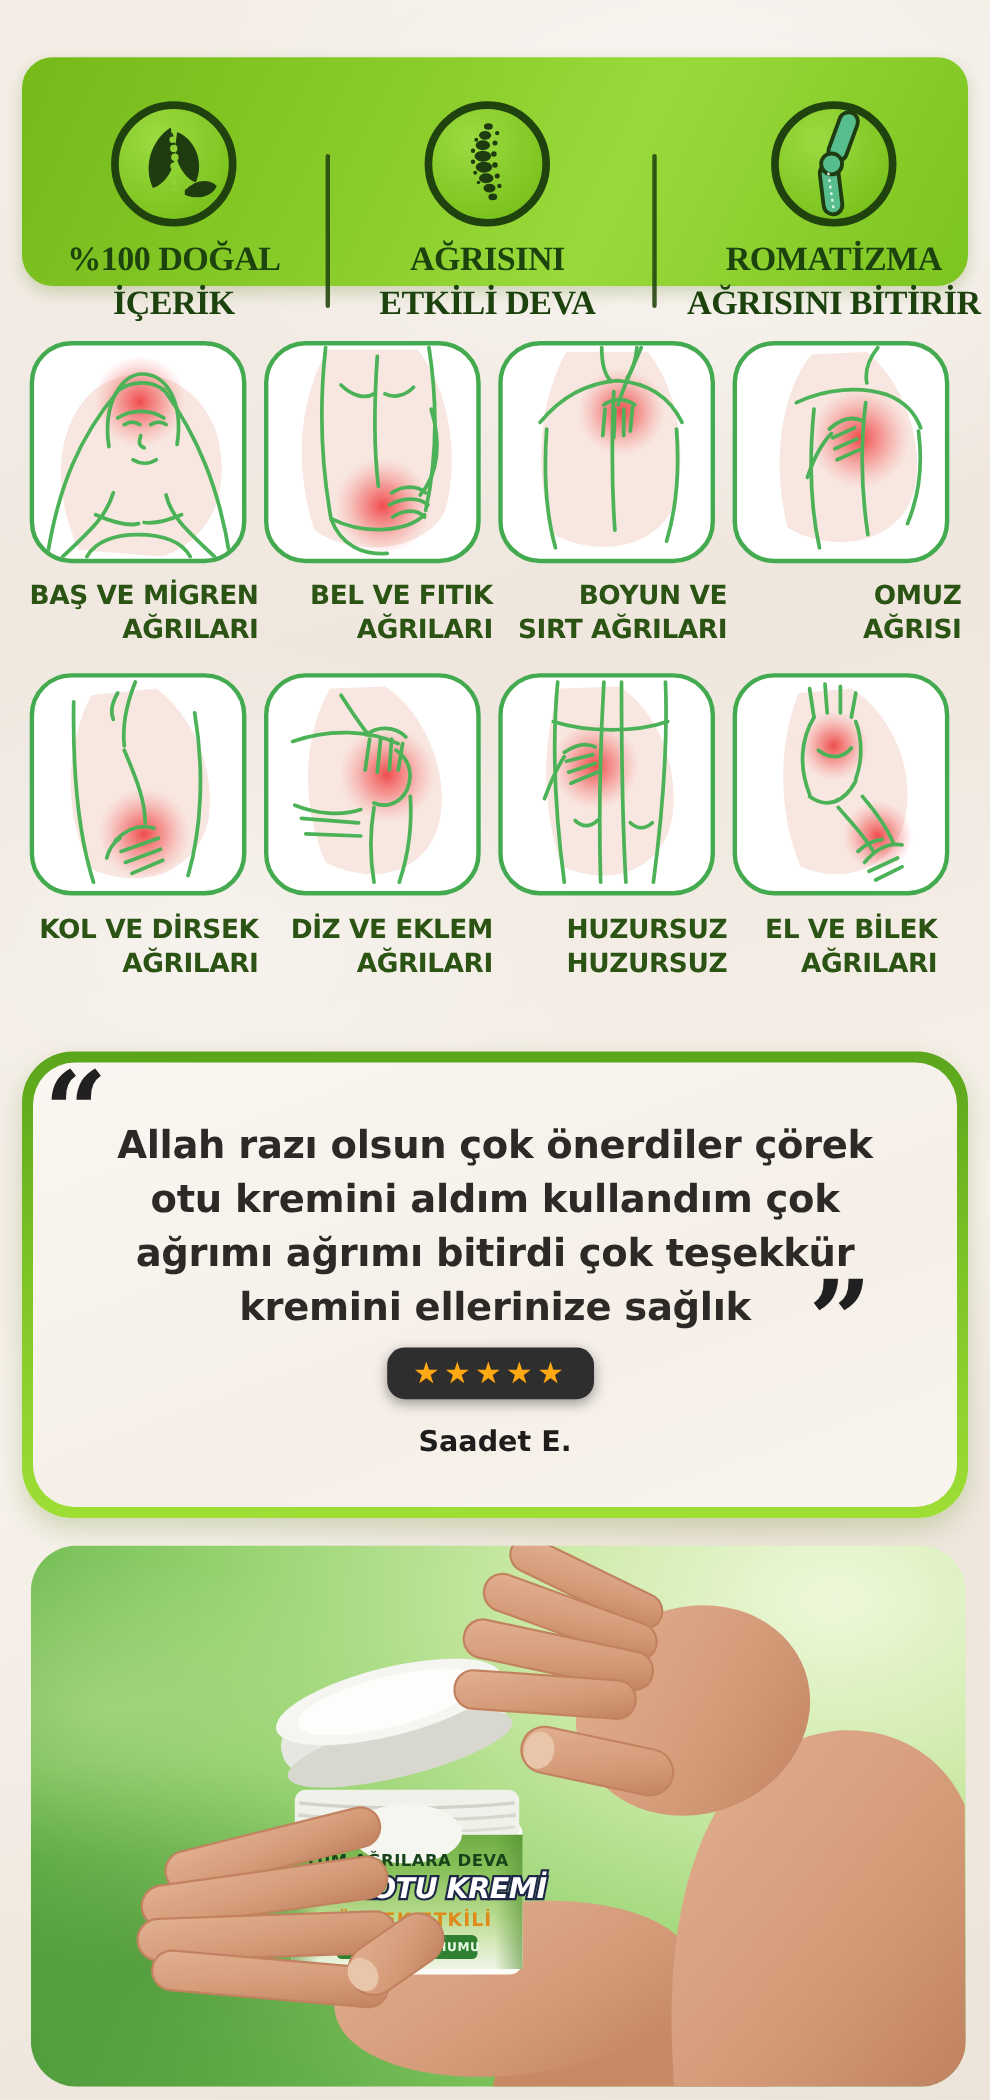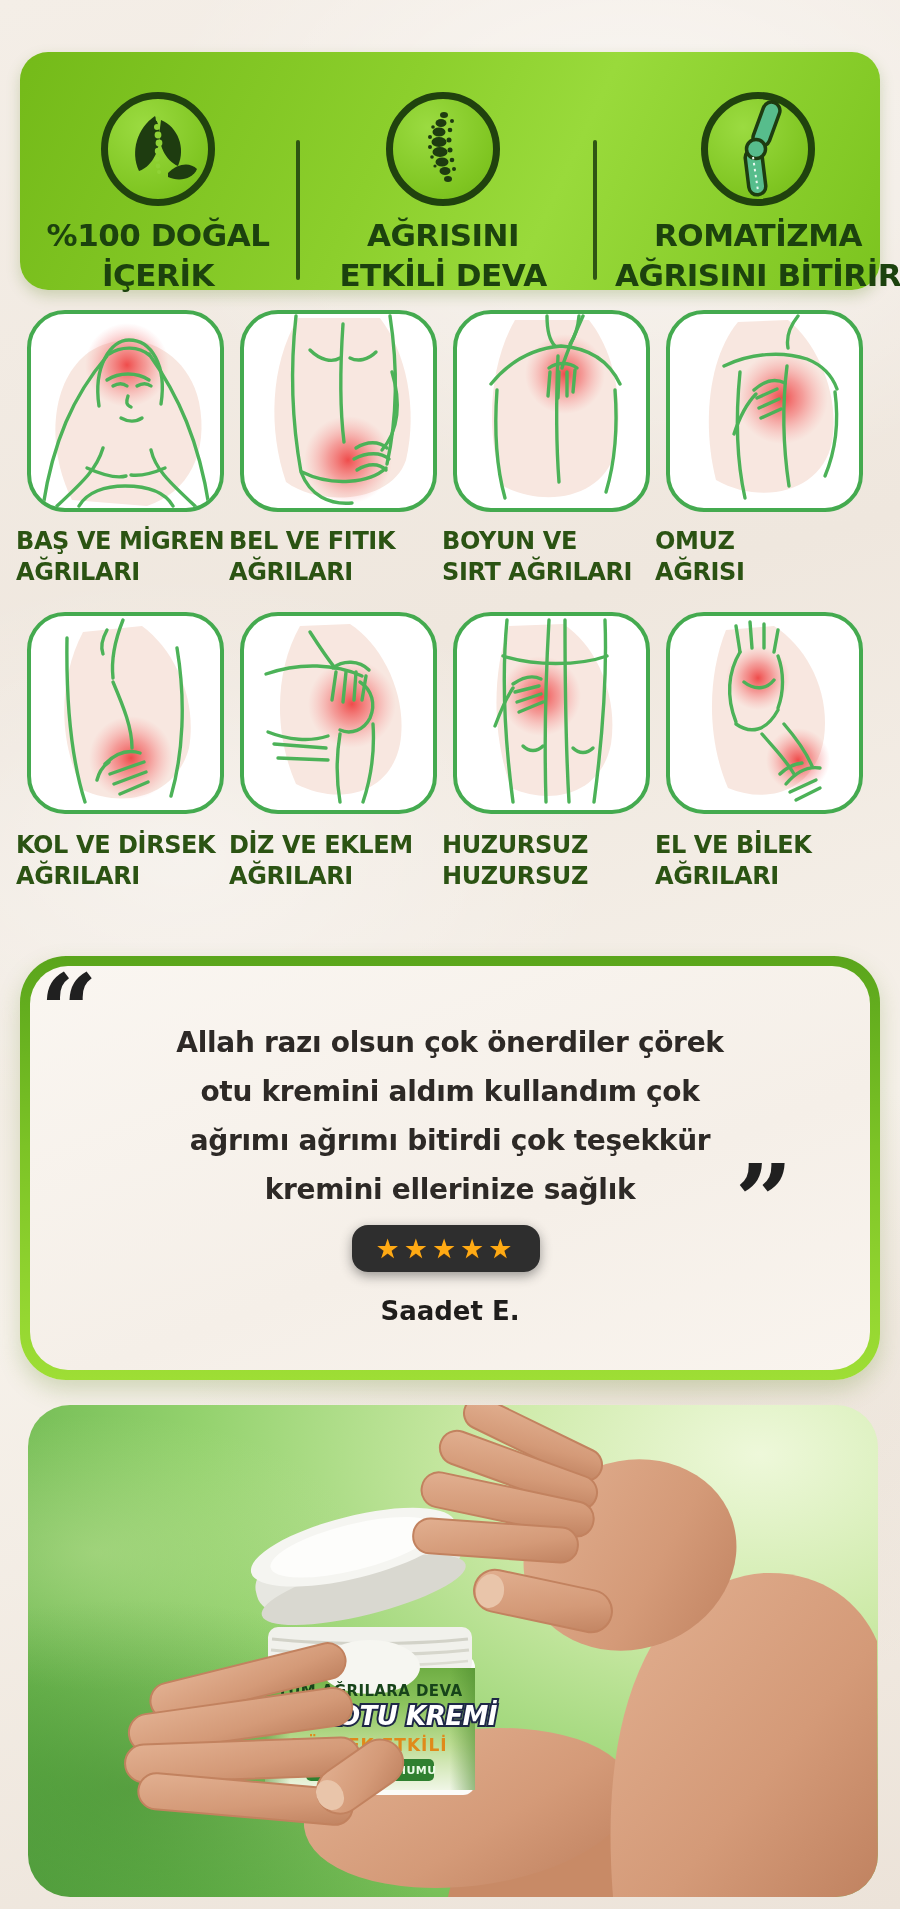--- a/index.html
+++ b/index.html
@@ -9,23 +9,24 @@
     background:
       radial-gradient(90% 30% at 70% 8%, rgba(255,255,255,.55) 0%, rgba(255,255,255,0) 60%),
       radial-gradient(80% 25% at 20% 45%, rgba(255,255,255,.4) 0%, rgba(255,255,255,0) 60%),
       radial-gradient(90% 28% at 75% 72%, rgba(223,210,196,.35) 0%, rgba(223,210,196,0) 60%),
       linear-gradient(165deg,#f4eee7 0%,#efe7de 35%,#f6f1ea 62%,#ece3d9 100%);
   }
   .abs{position:absolute;}
 
   
   .band{
-    left:20px;top:52px;width:860px;height:238px;border-radius:28px;
+    left:20px;top:52px;width:860px;height:208px;border-radius:28px;
     background:linear-gradient(115deg,#74ba19 0%,#8ccf2c 42%,#99da3b 62%,#7cc41f 100%);
     box-shadow:0 6px 14px rgba(90,130,30,.25);
+    font-family:Liberation Serif, serif;
   }
   .badge-circle{
     width:114px;height:114px;border-radius:50%;top:40px;
     background:radial-gradient(circle at 35% 28%,#9bdb41 0%,#7fc521 70%,#73b91a 100%);
     border:7px solid #20420e;box-sizing:border-box;
   }
   .badge-circle svg{position:absolute;inset:0;width:100%;height:100%;}
   .badge-label{
     top:163px;width:300px;text-align:center;color:#1c420e;
     font-size:31px;font-weight:800;line-height:40px;letter-spacing:-.5px;
@@ -33,21 +34,21 @@
   .divider{width:4px;height:140px;top:88px;background:#24470f;border-radius:2px;opacity:.9;}
 
   
   .pain-card{
     top:310px;width:197px;height:202px;border-radius:38px;background:#ffffff;
     border:4px solid #44aa4f;box-sizing:border-box;overflow:hidden;
   }
   .pain-card.row2{top:612px;}
   .pain-card svg{position:absolute;inset:-4px;width:197px;height:202px;}
   .pain-label{
-    width:219px;text-align:left;color:#2b5313;
+    width:219px;text-align:right;color:#2b5313;
     font-size:24px;font-weight:800;line-height:31px;letter-spacing:-.4px;
   }
   .pain-label.row1{top:526px;}
   .pain-label.row2{top:830px;}
 
   .art-line{fill:none;stroke:#4cb258;stroke-width:3.4;stroke-linecap:round;stroke-linejoin:round;}
   .art-blob{fill:#f8e7e0;}
 
   
   .quote-card{
@@ -57,21 +58,21 @@
   }
   .quote-inner{
     position:absolute;inset:10px;border-radius:38px;
     background:linear-gradient(160deg,#faf6f1 0%,#f5efe8 60%,#f9f4ee 100%);
   }
   .quote-mark{color:#202020;font-weight:800;font-size:100px;line-height:70px;font-family:"DejaVu Serif","Liberation Serif",serif;}
   .quote-open{left:40px;top:975px;}
   .quote-close{left:735px;top:1165px;}
   .quote-line{
     left:70px;width:760px;text-align:center;color:#2d2926;
-    font-size:28px;font-weight:600;line-height:49px;letter-spacing:-.3px;
+    font-size:35px;font-weight:600;line-height:49px;letter-spacing:-.3px;
   }
   .stars-pill{
     left:352px;top:1225px;width:188px;height:47px;border-radius:16px;
     background:#2e2e2e;box-shadow:0 4px 12px rgba(40,40,40,.45);
     display:flex;align-items:center;justify-content:center;
   }
   .stars{color:#ffaa14;font-size:27px;letter-spacing:4px;line-height:47px;
     text-shadow:0 1px 1px rgba(120,60,0,.4);}
   .author{
     left:250px;top:1296px;width:400px;text-align:center;color:#1f1d1b;
@@ -352,21 +353,21 @@
   <div>AĞRILARI</div>
 </div>
 <div class="abs pain-label row2" style="left:229px">
   <div>DİZ VE EKLEM</div>
   <div>AĞRILARI</div>
 </div>
 <div class="abs pain-label row2" style="left:442px">
   <div>HUZURSUZ</div>
   <div>HUZURSUZ</div>
 </div>
-<div class="abs pain-label row2" style="left:655px">
+<div class="abs pain-label row2" style="left:633px">
   <div>EL VE BİLEK</div>
   <div>AĞRILARI</div>
 </div>
 
 <section class="abs quote-card">
   <div class="quote-inner"></div>
 </section>
 <div class="abs quote-mark quote-open">“</div>
 <div class="abs quote-mark quote-close">”</div>
 

